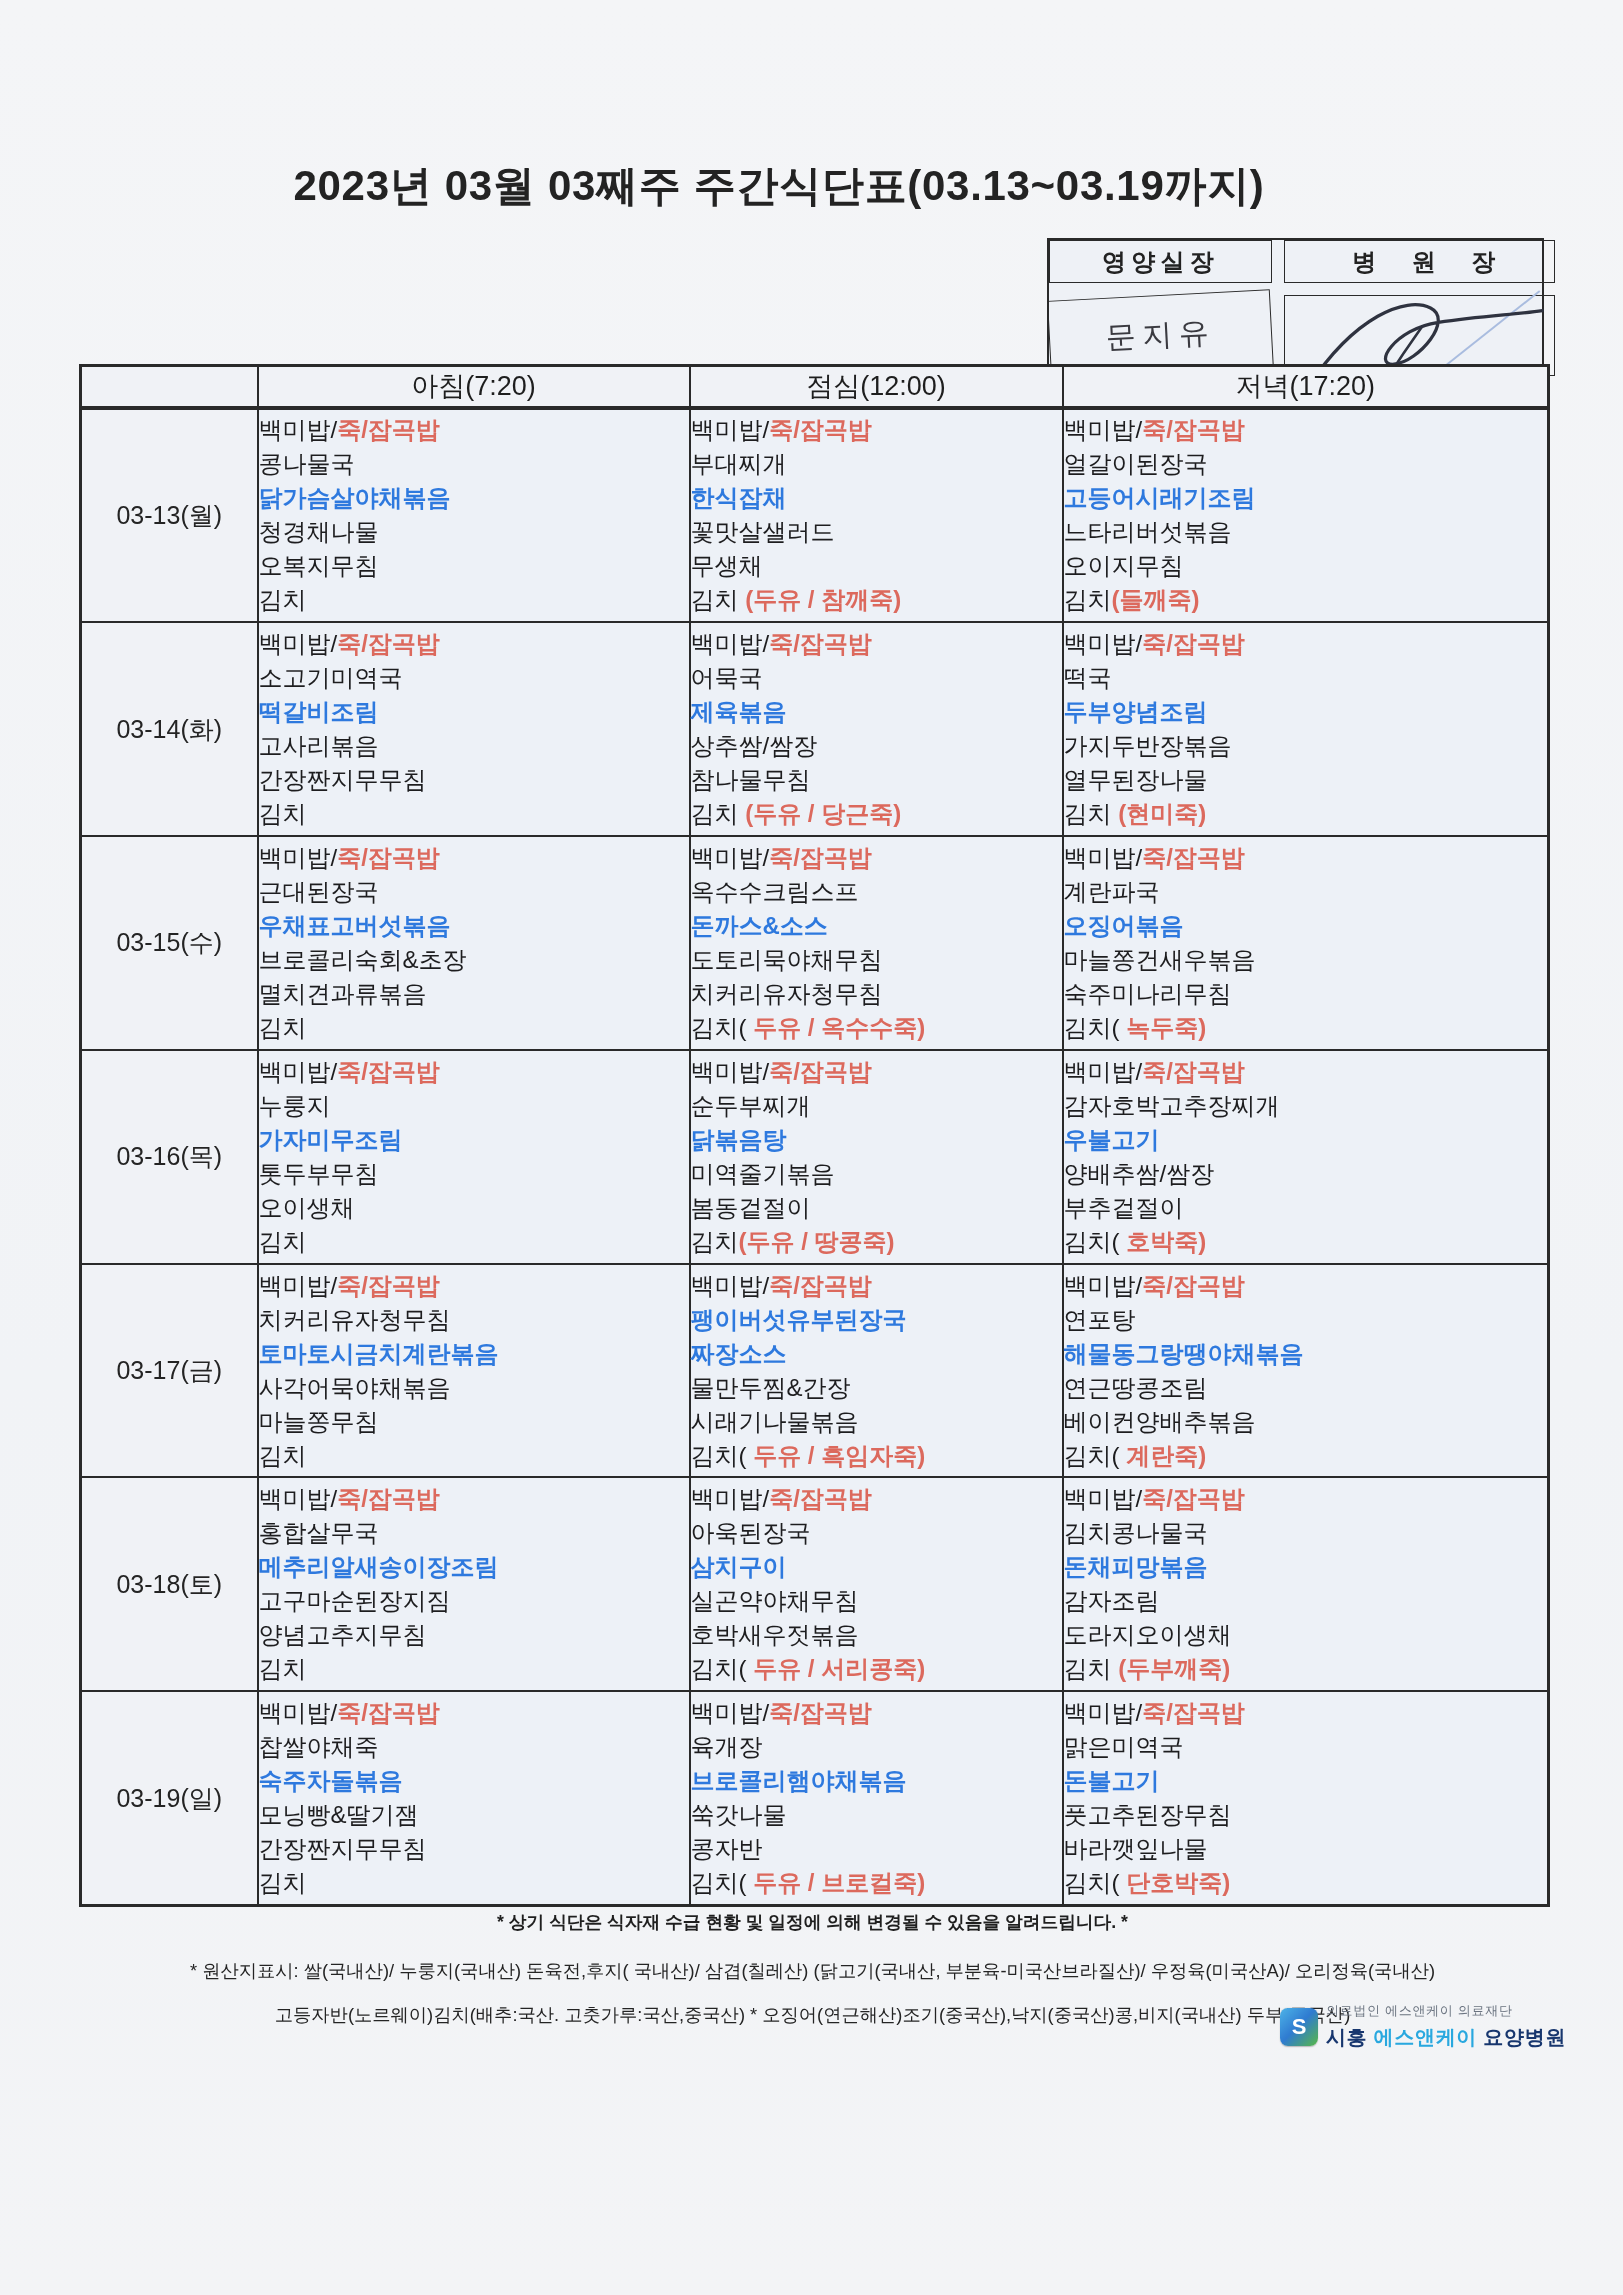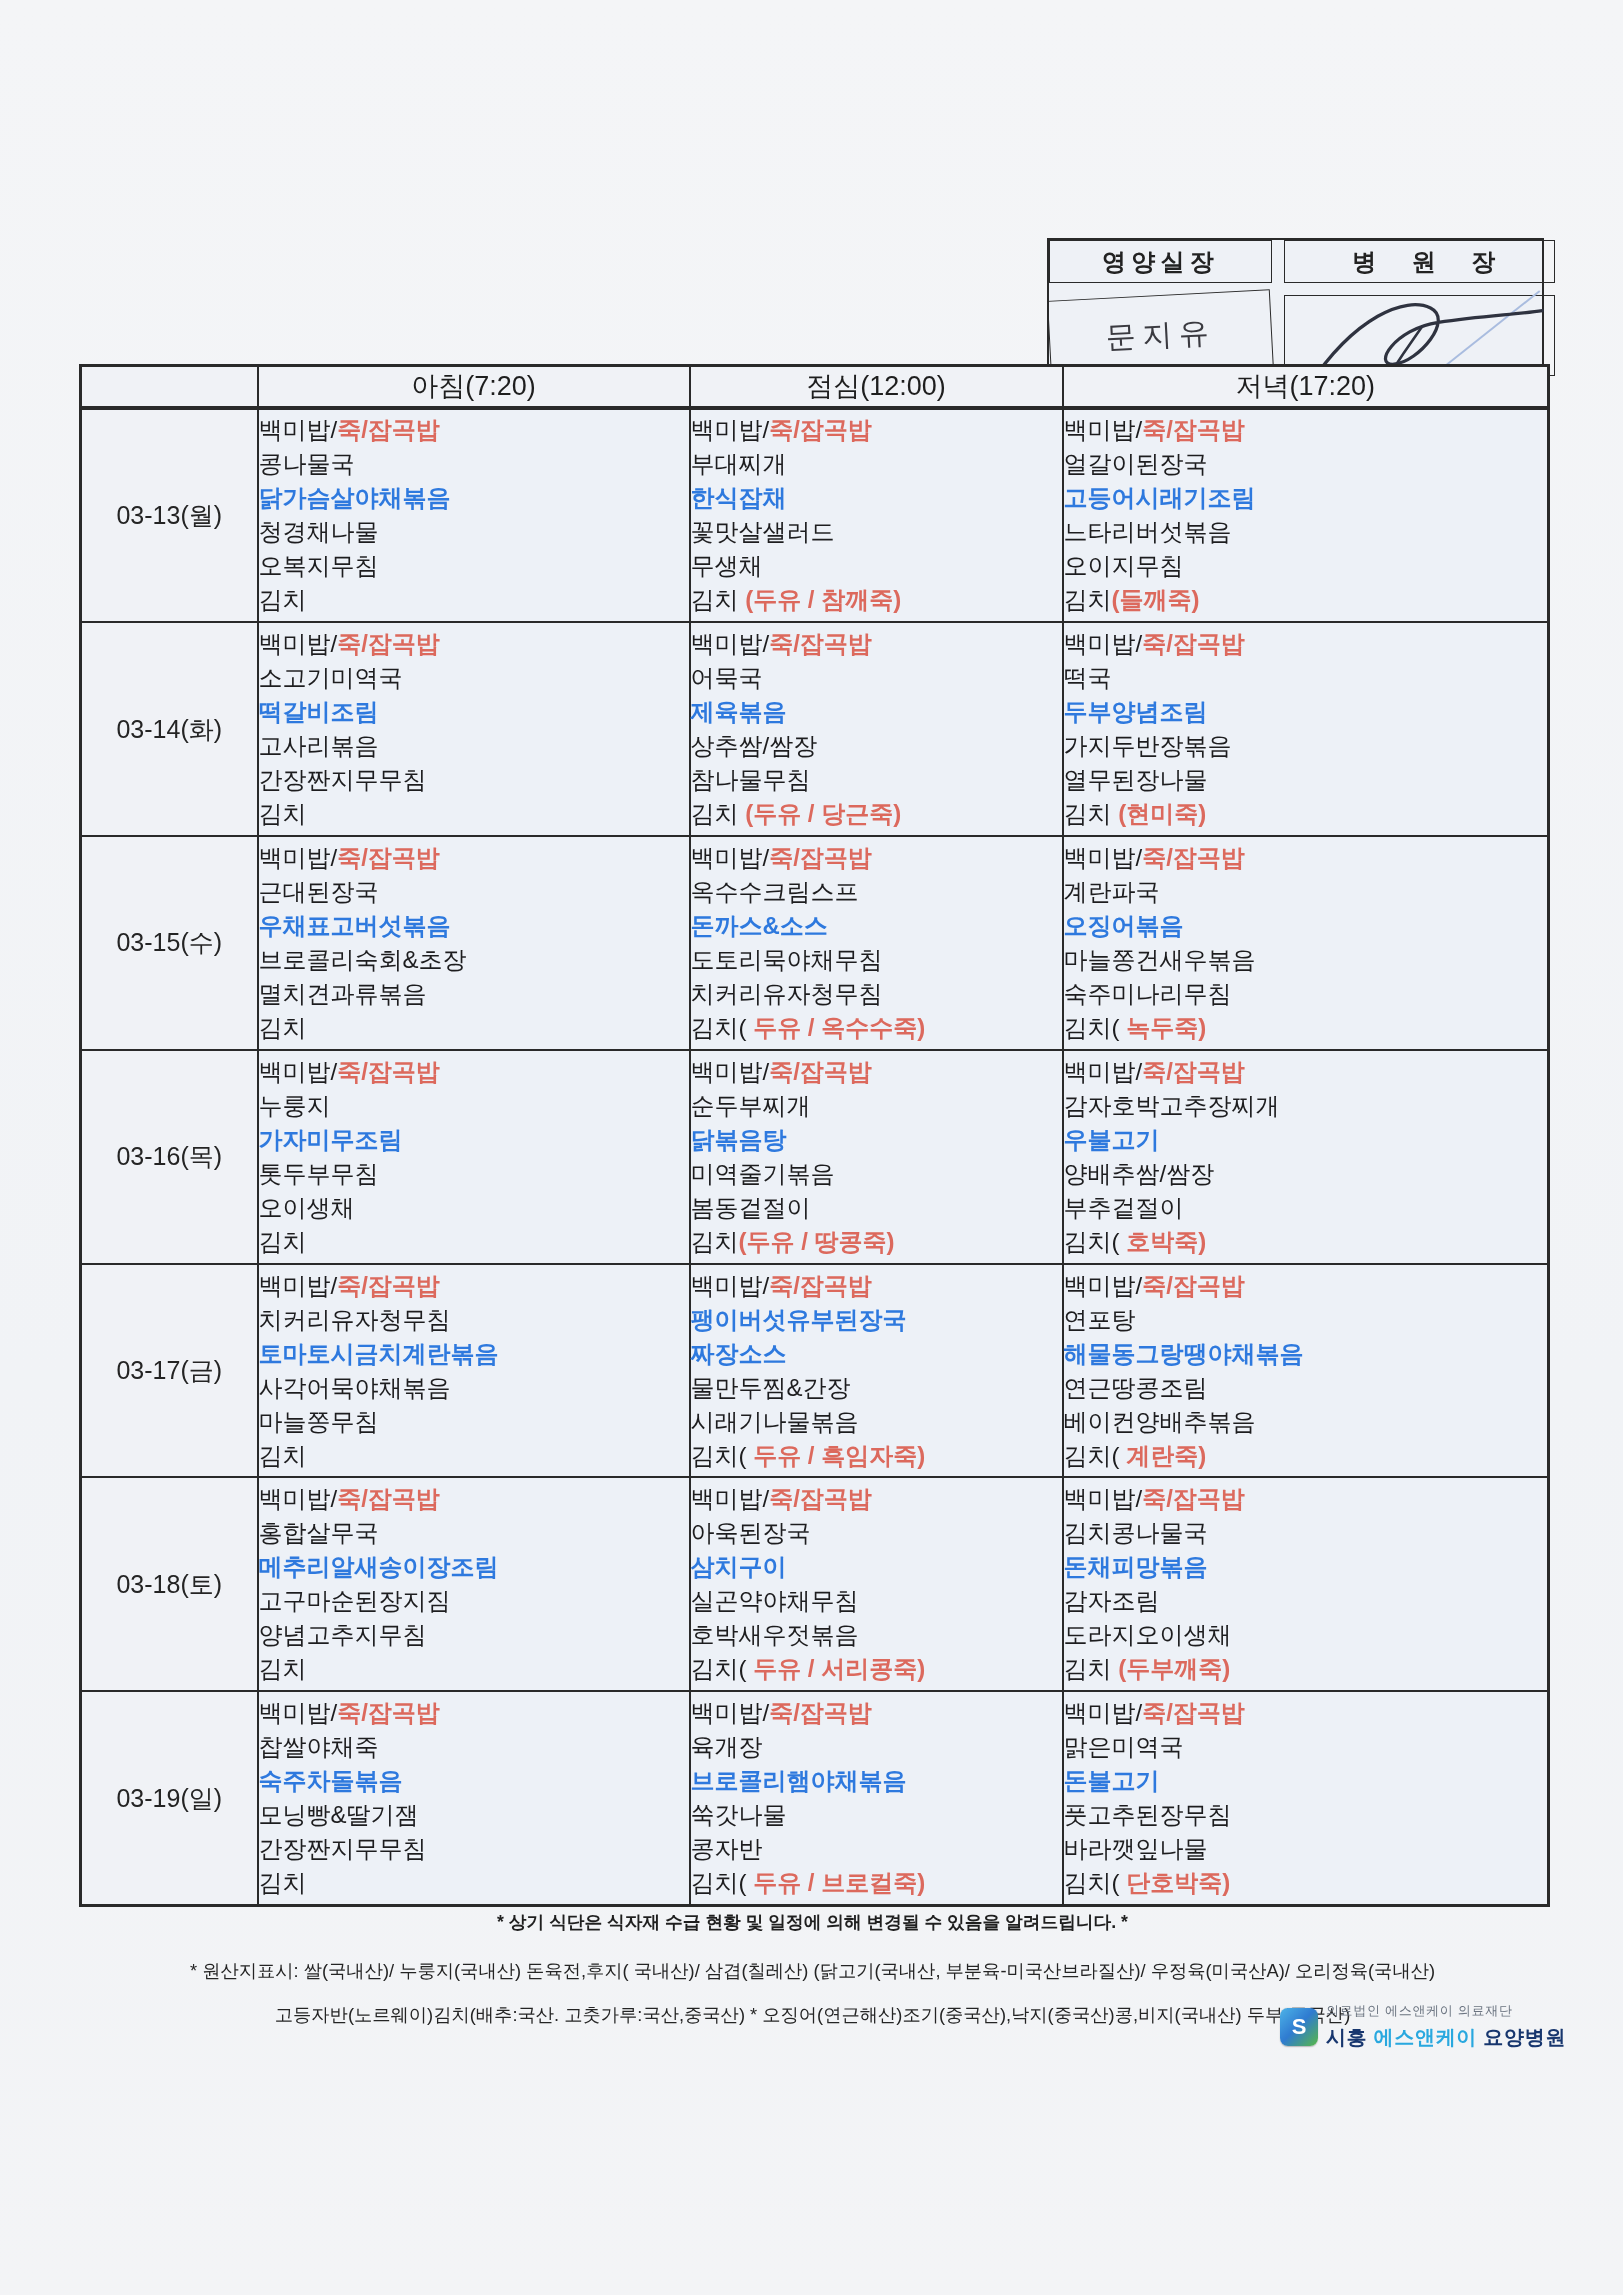--- a/index.html
+++ b/index.html
@@ -97,20 +97,21 @@
   }
   .logo-small{font-size:13px;color:#6b7480;letter-spacing:0.7px;margin-bottom:4px;}
   .logo-main{font-size:20px;font-weight:800;color:var(--navy);letter-spacing:0.7px;}
   .logo-main .hl{color:var(--cyan);}
 </style>
 </head>
 <body>
 
 <div class="page">
 
+  <h1 class="title">2023년 03월 03째주 주간식단표(03.13~03.19까지)</h1>
 
   <div class="approval">
     <div class="ap-cell ap-h">영양실장</div>
     <div class="ap-cell ap-h ap-h2">병 원 장</div>
     <div class="ap-cell ap-sign">문지유</div>
     <div class="ap-cell">
       <svg class="sig-svg" viewBox="0 0 414 220" preserveAspectRatio="none">
         <line x1="392" y1="6" x2="128" y2="214" stroke="#a9bcdf" stroke-width="3"></line>
         <path d="M36 152 C 108 44, 186 14, 224 32 C 260 50, 206 114, 168 118 C 134 121, 168 64, 236 54 C 302 44, 356 42, 396 36" fill="none" stroke="#2f3340" stroke-width="5" stroke-linecap="round"></path>
         <path d="M210 62 C 170 118, 138 168, 112 214" fill="none" stroke="#2f3340" stroke-width="4" stroke-linecap="round"></path>

